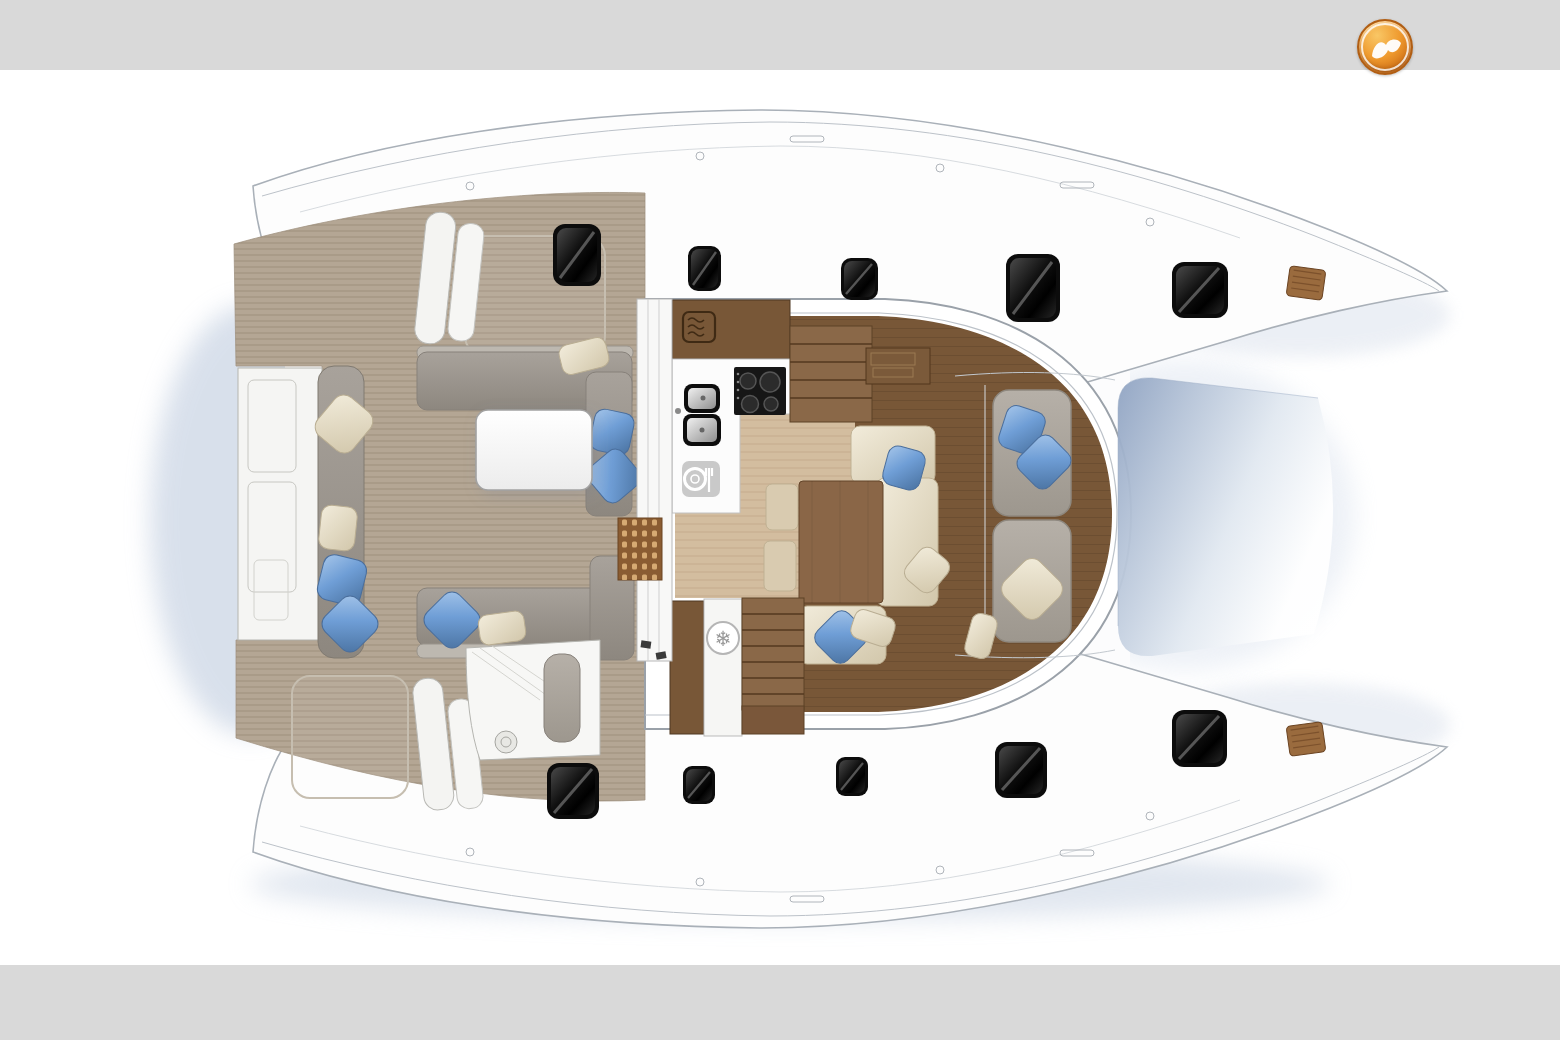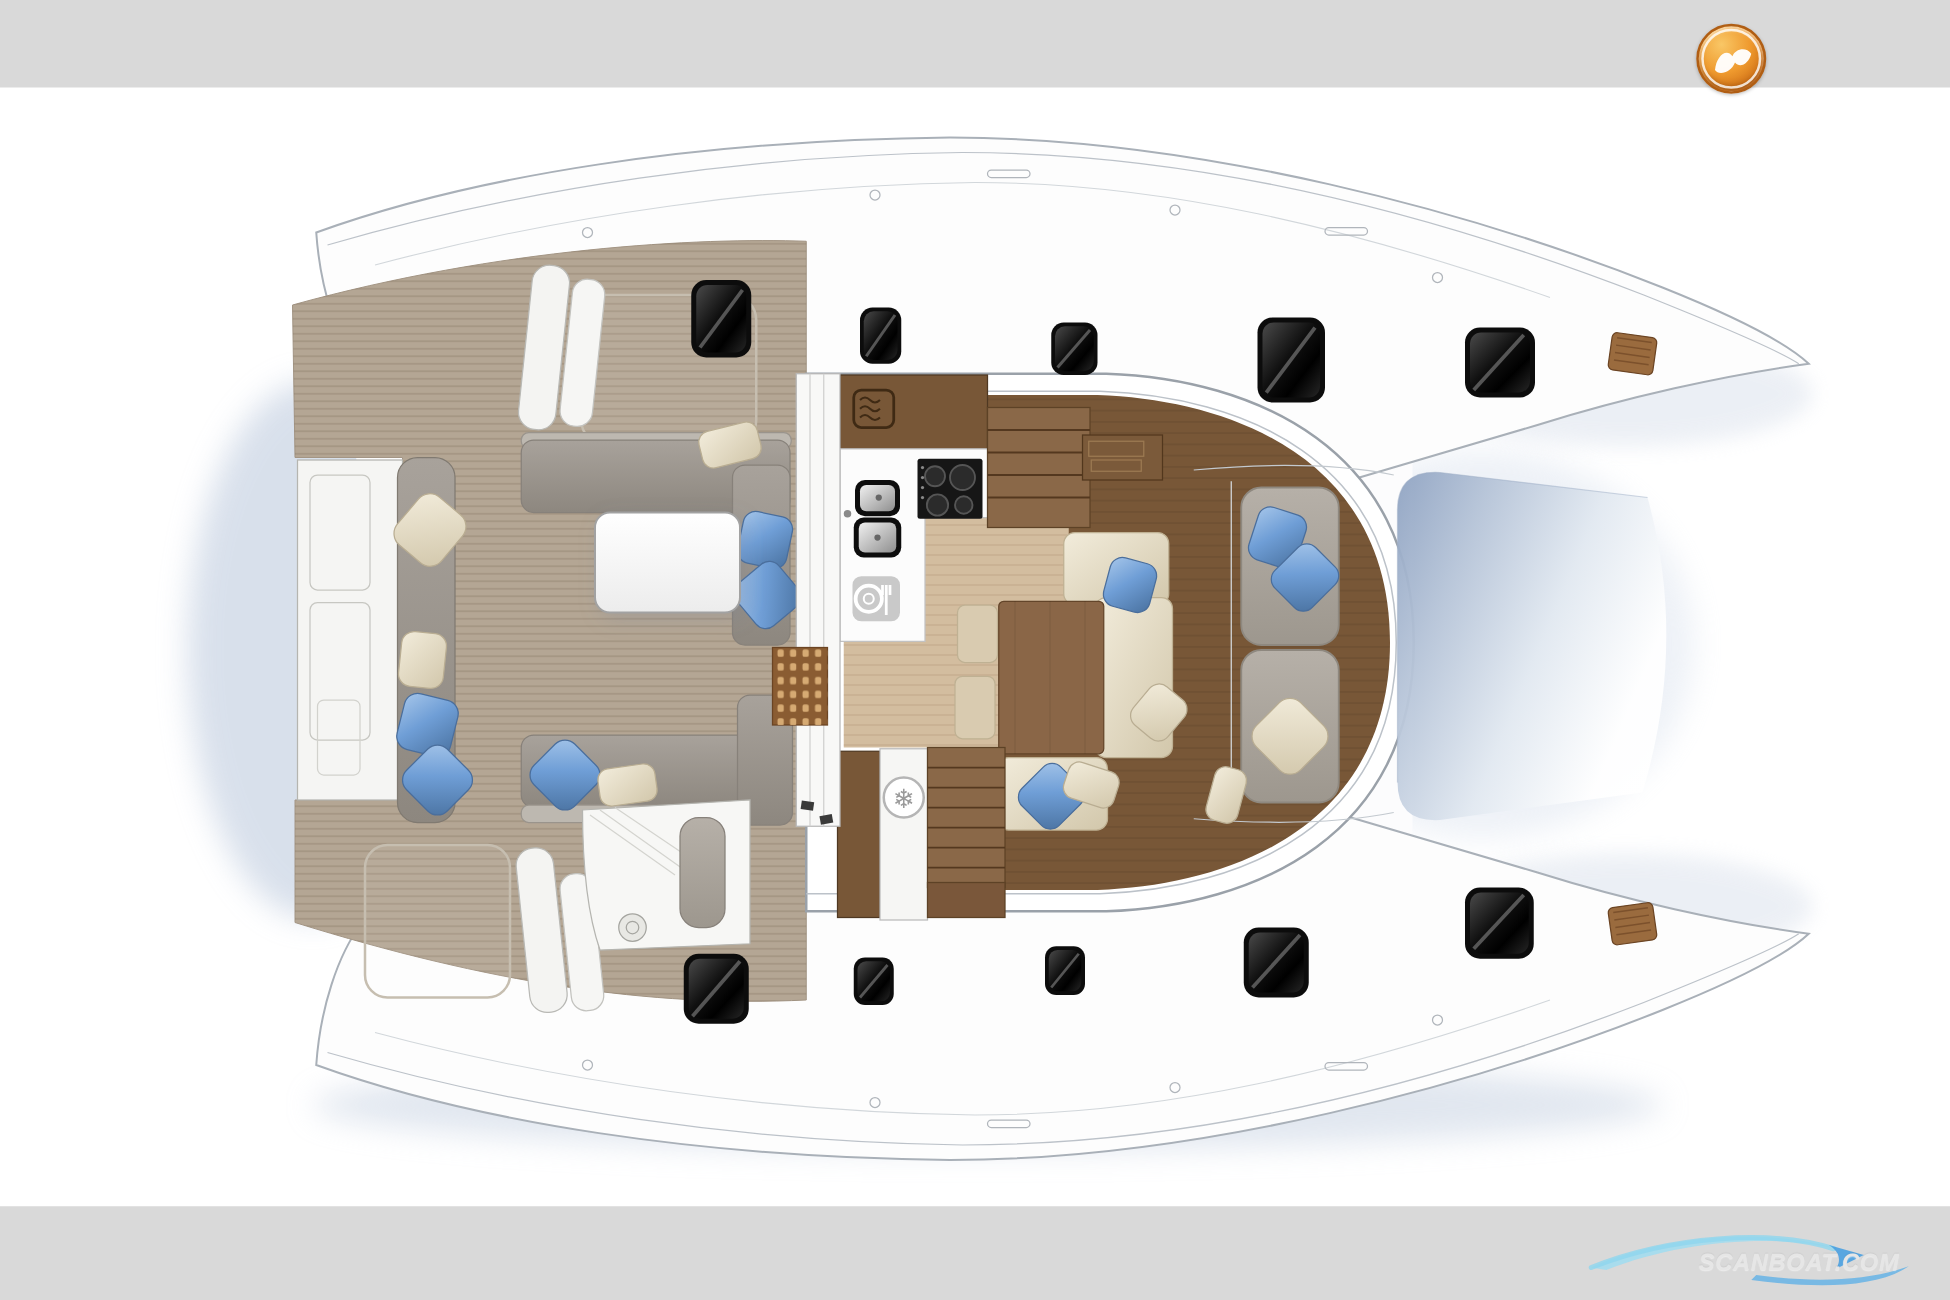--- a/index.html
+++ b/index.html
@@ -407,23 +407,14 @@
         <rect x="1060" y="850" width="34" height="6" rx="3"></rect>
     </g>
   </svg>
 
   <div class="logo">
     <svg viewBox="0 0 56 56" width="56" height="56">
       <path d="M13 35 C14 24 22 17 27 24 C29 18 38 16 42 22 C40 30 33 34 29 29 C26 37 16 40 13 35 Z" fill="#ffffff" opacity="0.96"></path>
     </svg>
   </div>
 
-  <div class="watermark">
-    <svg viewBox="0 0 300 64" width="300" height="64">
-      <path d="M18,42 C75,16 160,10 214,27 C165,15 90,20 30,44 Z" fill="#9fdcf0" opacity="0.85"></path>
-      <path d="M18,42 C80,17 162,11 212,27" fill="none" stroke="#8fd6ee" stroke-width="4" opacity="0.8" stroke-linecap="round"></path>
-      <path d="M208,24 L236,32 L214,43 C219,35 215,28 208,24 Z" fill="#4aa0e0" opacity="0.9"></path>
-      <path d="M150,48 C200,55 242,52 272,41 C244,60 192,58 146,52 Z" fill="#5fb0e6" opacity="0.8"></path>
-    </svg>
-    <span class="wm-text">SCANBOAT.COM</span>
-  </div>
 
 </div>
 
 </body></html>

